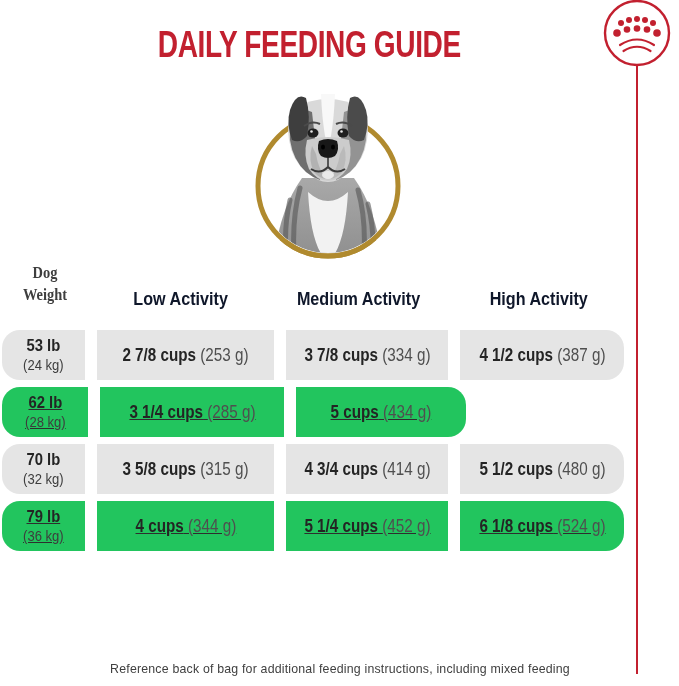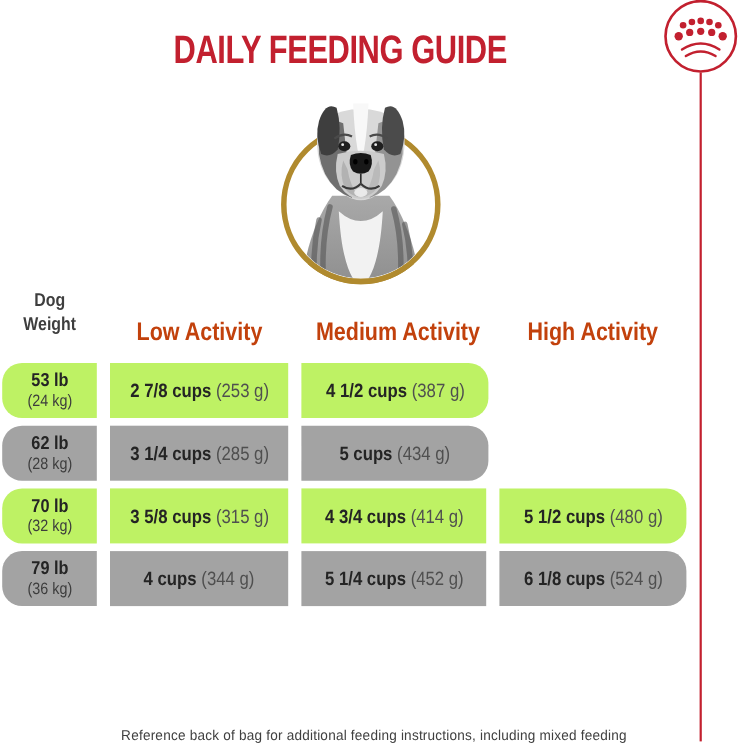--- a/index.html
+++ b/index.html
@@ -15,36 +15,36 @@
   .title .cond{transform:scaleX(0.78);letter-spacing:-0.5px;}
 
   
   .logo{position:absolute;left:597px;top:0;width:80px;height:72px;}
   .redline{position:absolute;left:636px;top:66px;width:2px;height:608px;background:#C2202F;}
 
   
   .dogart{position:absolute;left:240px;top:84px;width:176px;height:180px;}
 
   
-  .hdr{position:absolute;top:288px;text-align:center;font-weight:700;font-size:23px;color:#c2410c;}
+  .hdr{position:absolute;top:288px;text-align:center;font-weight:700;font-size:19px;color:#0f172a;}
   .hdr .cond{transform:scaleX(0.85);}
   .hdr-weight{position:absolute;top:262px;left:2px;width:86px;text-align:center;
-              font-weight:700;font-size:17px;line-height:22px;color:#3e3e3e;}
+              font-weight:700;font-size:17px;line-height:22px;color:#3e3e3e;font-family:Liberation Serif, serif;}
   .hdr-weight .cond{transform:scaleX(0.85);}
   .hdr-low{left:100px;width:162px;}
   .hdr-med{left:274px;width:168px;}
   .hdr-high{left:454px;width:170px;}
 
   
   .table{position:absolute;left:2px;top:330px;width:622px;}
   .row{display:flex;gap:12px;height:50px;margin-bottom:7px;}
   .cell{display:flex;align-items:center;justify-content:center;font-size:17.5px;}
-  .c1{width:86px;}.c2{width:162px;}.c3{width:168px;}.c4{width:170px;}
-  .row.dark .cell{background:#bef264;align-items:center;}
-  .row.light .cell{background:#a3a3a3;}
+  .c1{width:86px;}.c2{width:184px;}.c3{width:168px;}.c4{width:170px;}
+  .row.dark .cell{background:#e5e5e5;align-items:center;}
+  .row.light .cell{background:#22c55e;text-decoration:underline;}
   .row .cell:first-child{border-radius:18px 0 0 18px;}
   .row .cell:last-child{border-radius:0 18px 18px 0;}
   .cell b{font-weight:700;color:#242424;}
   .cell .g{font-weight:400;color:#4f4f4f;}
   .lb{font-weight:700;font-size:17px;color:#242424;line-height:20px;text-align:center;}
   .kg{font-weight:400;font-size:15px;color:#3d3d3d;line-height:18px;text-align:center;}
 
   
   .footer{position:absolute;left:0;right:0;top:661px;text-align:center;
           font-size:13px;color:#404040;}
@@ -164,20 +164,23 @@
   <div class="row dark">
     <div class="cell c1">
       <span class="cond">
           <span class="lb" style="display:block">53 lb</span>
           <span class="kg" style="display:block">(24 kg)</span>
         </span>
     </div>
     <div class="cell c2">
       <span class="cond"><b>2 7/8 cups</b>&nbsp;<span class="g">(253 g)</span></span>
     </div>
+    <div class="cell c3">
+      <span class="cond"><b>3 7/8 cups</b>&nbsp;<span class="g">(334 g)</span></span>
+    </div>
     <div class="cell c4">
       <span class="cond"><b>4 1/2 cups</b>&nbsp;<span class="g">(387 g)</span></span>
     </div>
   </div>
 
   <div class="row light">
     <div class="cell c1">
       <span class="cond">
           <span class="lb" style="display:block">62 lb</span>
           <span class="kg" style="display:block">(28 kg)</span>

